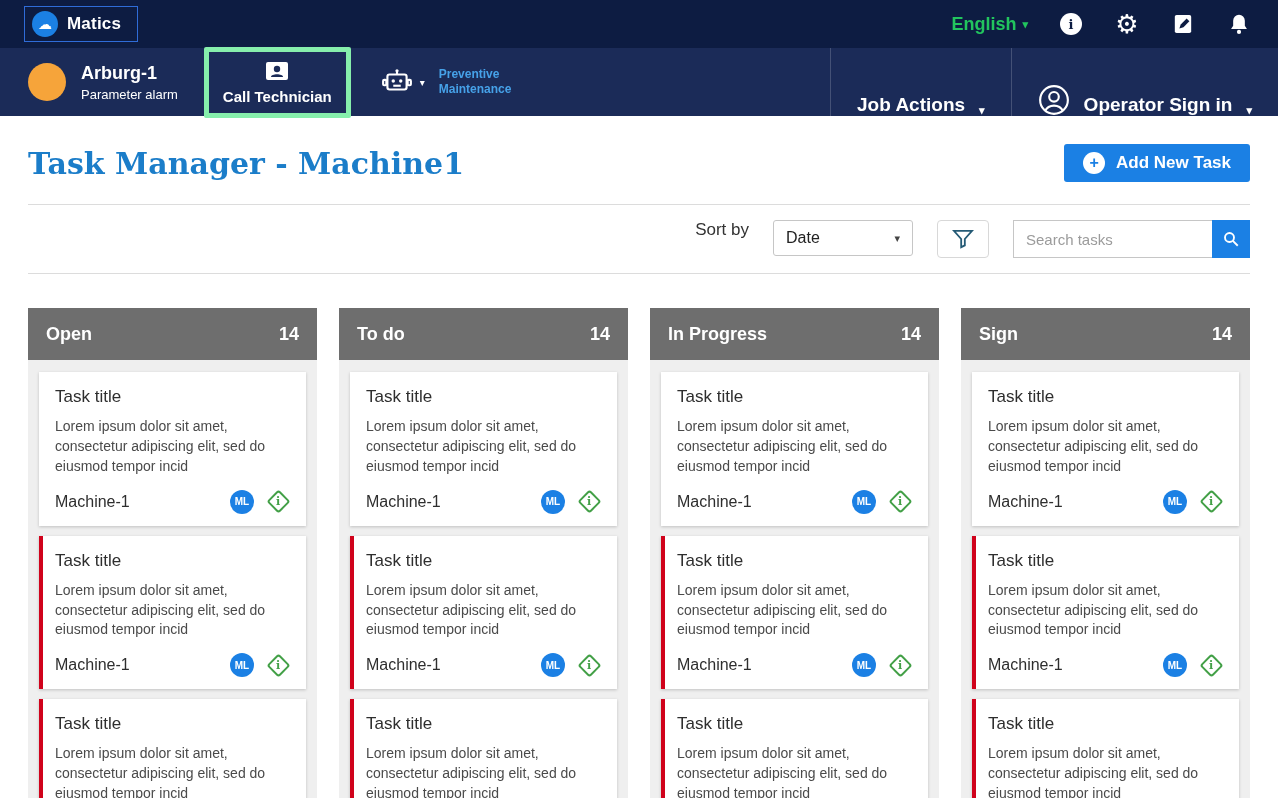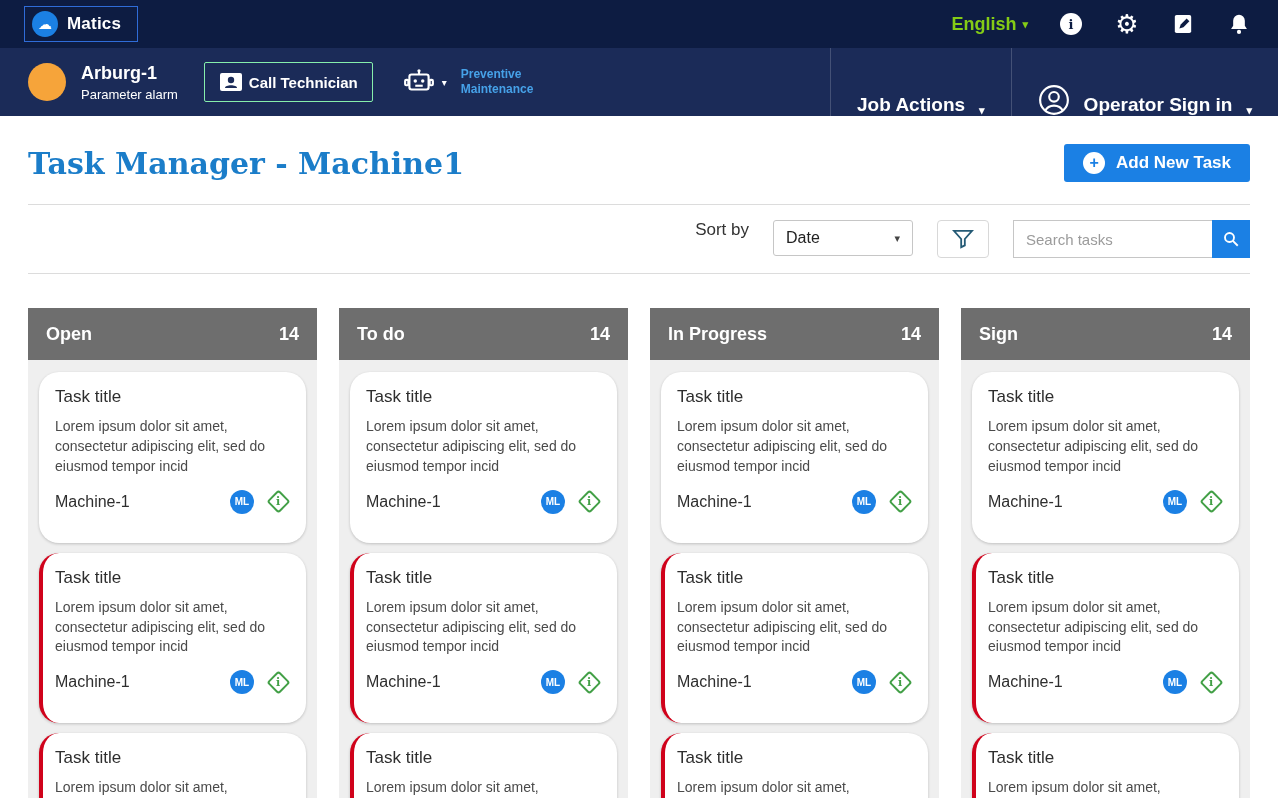--- a/index.html
+++ b/index.html
@@ -5,33 +5,33 @@
   * { box-sizing: border-box; margin: 0; padding: 0; }
   html, body { width: 1278px; height: 798px; overflow: hidden; }
   body { font-family: "Liberation Sans", sans-serif; background: #fff; }
 
   
   .topbar { height: 48px; background: #0d1c42; display: flex; align-items: center; justify-content: space-between; padding: 0 26px 0 24px; }
   .logo-box { display: flex; align-items: center; gap: 9px; border: 1px solid #2f6cd8; padding: 4px 16px 4px 7px; cursor: pointer; }
   .logo-cloud { width: 26px; height: 26px; border-radius: 50%; background: #1b80e4; color: #fff; display: flex; align-items: center; justify-content: center; font-size: 14px; }
   .logo-text { color: #fff; font-weight: bold; font-size: 17px; letter-spacing: .2px; }
   .topbar-right { display: flex; align-items: center; gap: 30px; }
-  .lang { color: #84cc16; font-weight: bold; font-size: 18px; display: flex; align-items: center; gap: 6px; cursor: pointer; }
+  .lang { color: #22c55e; font-weight: bold; font-size: 18px; display: flex; align-items: center; gap: 6px; cursor: pointer; }
   .caret { font-size: 11px; line-height: 1; }
   .tb-icon { display: flex; align-items: center; justify-content: center; width: 26px; height: 26px; cursor: pointer; }
   .info-badge { width: 22px; height: 22px; border-radius: 50%; background: #fff; color: #0d1c42; font-weight: bold; font-size: 13px; display: flex; align-items: center; justify-content: center; font-family: "DejaVu Serif", serif; }
   .gear-glyph { color: #fff; font-size: 26px; line-height: 1; }
 
   
   .machinebar { height: 68px; background: #1b2b58; display: flex; align-items: stretch; }
   .machine-left { display: flex; align-items: center; gap: 15px; padding-left: 28px; }
   .avatar { width: 38px; height: 38px; border-radius: 50%; background: #f6a43a; }
   .machine-name { color: #fff; font-weight: bold; font-size: 18px; }
   .machine-status { color: #fff; font-size: 13px; margin-top: 3px; }
-  .call-btn { margin-left: 26px; align-self: center; display: flex; align-items: center; gap: 6px; border: 1px solid #86efac; background: transparent; color: #fff; font-size: 15px; font-weight: 600; padding: 8px 14px; border-radius: 2px; cursor: pointer; font-family: inherit; }
+  .call-btn { margin-left: 26px; align-self: center; display: flex; align-items: center; gap: 6px; border: 5px solid #86efac; background: transparent; color: #fff; font-size: 15px; font-weight: 600; padding: 8px 14px; border-radius: 2px; cursor: pointer; font-family: inherit; flex-direction: column; }
   .pm-group { margin-left: 30px; display: flex; align-items: center; gap: 7px; cursor: pointer; }
   .pm-caret { color: #fff; font-size: 10px; }
   .pm-label { color: #46a1e8; font-size: 12px; font-weight: bold; width: 92px; line-height: 1.25; margin-left: 7px; }
   .bar-right { margin-left: auto; display: flex; align-items: stretch; }
   .bar-section { display: flex; align-items: flex-end; gap: 14px; padding: 0 26px; border-left: 1px solid rgba(255,255,255,0.18); color: #fff; font-weight: bold; font-size: 19px; cursor: pointer; }
   .bar-section .caret { color: #fff; }
 
   
   .page-head { display: flex; justify-content: space-between; align-items: center; padding: 28px 28px 0; }
   .page-title { font-family: "DejaVu Serif", serif; font-weight: bold; font-size: 30px; color: #1b7dc9; }
@@ -48,21 +48,21 @@
   .search { display: flex; }
   .search input { width: 199px; height: 38px; border: 1px solid #c6c6c6; border-right: none; padding: 0 12px; font-size: 15px; color: #333; outline: none; font-family: inherit; }
   .search input::placeholder { color: #9b9b9b; }
   .search-btn { width: 38px; height: 38px; background: #1b80e4; border: none; display: flex; align-items: center; justify-content: center; cursor: pointer; }
 
   
   .board { display: flex; gap: 22px; padding: 0 28px; margin-top: 34px; height: 492px; overflow: hidden; }
   .column { width: 289px; flex: 0 0 289px; display: flex; flex-direction: column; }
   .col-header { background: #6e6e6e; color: #fff; height: 52px; flex: 0 0 52px; display: flex; align-items: center; justify-content: space-between; padding: 0 18px; font-size: 18px; font-weight: bold; }
   .col-body { background: #efefef; flex: 1; padding: 12px 11px; display: flex; flex-direction: column; gap: 10px; overflow: hidden; }
-  .card { background: #fff; box-shadow: 0 1px 3px rgba(0,0,0,0.2); padding: 15px 16px 29px; flex: 0 0 auto; cursor: pointer; border-radius: 20px; }
+  .card { background: #fff; box-shadow: 0 1px 3px rgba(0,0,0,0.2); padding: 15px 16px 12px; flex: 0 0 auto; cursor: pointer; }
   .card.alert { border-left: 4px solid #d0021b; padding-left: 12px; }
   .card-title { font-size: 17px; color: #2e2e2e; margin-bottom: 10px; }
   .card-desc { font-size: 14px; color: #4a4a4a; line-height: 1.42; margin-bottom: 13px; }
   .card-foot { display: flex; align-items: center; justify-content: space-between; }
   .card-machine { font-size: 16px; color: #2e2e2e; }
   .badges { display: flex; align-items: center; gap: 16px; }
   .ml-badge { width: 24px; height: 24px; border-radius: 50%; background: #1b80e4; color: #fff; font-size: 10px; font-weight: bold; display: flex; align-items: center; justify-content: center; }
   .diamond { width: 17px; height: 17px; border: 2px solid #43a047; border-radius: 3px; transform: rotate(45deg); display: flex; align-items: center; justify-content: center; margin-right: 3px; }
   .diamond i { transform: rotate(-45deg); font-style: normal; color: #43a047; font-weight: bold; font-size: 11px; font-family: "DejaVu Serif", serif; }
 </style>

